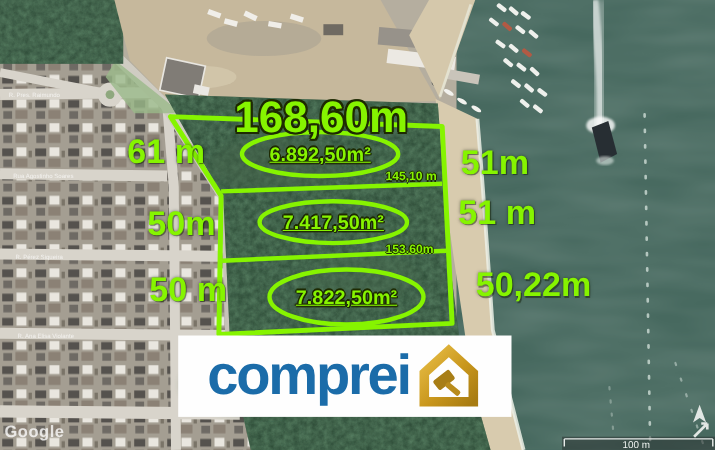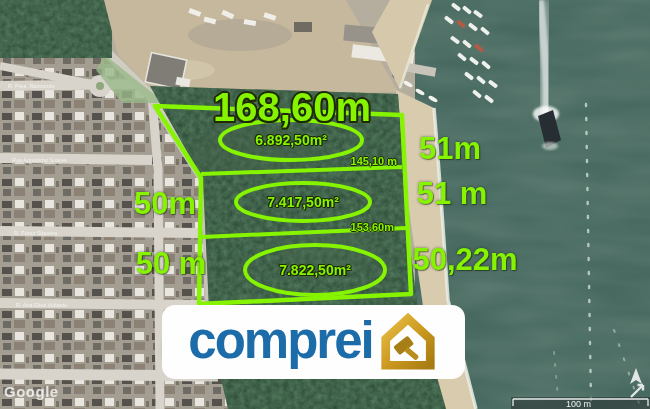--- a/index.html
+++ b/index.html
@@ -8,28 +8,28 @@
   .stage svg.bg{position:absolute;left:0;top:0;}
   :root{--accent:#86f400;--accent-dk:#1e2a02;}
 
   .g-label{position:absolute;font-weight:bold;color:var(--accent);white-space:nowrap;
            transform:translate(-50%,-50%);line-height:1;}
   .g-top{font-size:40px;letter-spacing:0;
          text-shadow:2px 0 0 var(--accent-dk),-2px 0 0 var(--accent-dk),0 2px 0 var(--accent-dk),
                      0 -2px 0 var(--accent-dk),1.5px 1.5px 0 var(--accent-dk),-1.5px -1.5px 0 var(--accent-dk),
                      1.5px -1.5px 0 var(--accent-dk),-1.5px 1.5px 0 var(--accent-dk);margin-top:16px;}
   .g-side{font-size:31px;text-shadow:0 0 3px rgba(15,25,0,.55),1px 1px 0 rgba(15,25,0,.4);}
-  .g-ellipse{font-size:14px;
+  .g-ellipse{font-size:18px;
          text-shadow:1.2px 0 0 var(--accent-dk),-1.2px 0 0 var(--accent-dk),0 1.2px 0 var(--accent-dk),
-                     0 -1.2px 0 var(--accent-dk),1px 1px 0 var(--accent-dk),-1px -1px 0 var(--accent-dk);}
+                     0 -1.2px 0 var(--accent-dk),1px 1px 0 var(--accent-dk),-1px -1px 0 var(--accent-dk);text-decoration:underline;}
   .g-inner{font-size:11px;transform:none;
          text-shadow:1px 0 0 var(--accent-dk),-1px 0 0 var(--accent-dk),0 1px 0 var(--accent-dk),0 -1px 0 var(--accent-dk);}
 
   .logo-band{position:absolute;left:162px;top:305px;width:303px;height:74px;background:#fefefe;
-             display:flex;align-items:center;justify-content:center;gap:4px;border-radius:13px;}
+             display:flex;align-items:center;justify-content:center;gap:4px;}
   .logo-text{color:#1b6ca9;font-size:51px;font-weight:bold;letter-spacing:-2px;line-height:1;
              transform:translateY(-2px);}
 </style>
 </head>
 <body>
 
 <div class="stage">
 
   <svg class="bg" width="650" height="409" viewBox="0 0 650 409">
     <defs>
@@ -198,25 +198,26 @@
 
     <g opacity="0.9">
       <polygon points="636,368 630,384 636,380 642,384" fill="#f2f4f2"></polygon>
       <path d="M631,397 L643,385 M643,385 L637.5,385 M643,385 L643,390.5" stroke="#f2f4f2" stroke-width="2.4" fill="none"></path>
     </g>
 
     <text x="4" y="397" font-size="15" font-weight="bold" fill="#ffffff" opacity="0.78" letter-spacing="0.5">Google</text>
   </svg>
 
   <div class="g-label g-top" style="left:292px;top:91px;">168,60m</div>
+  <div class="g-label g-side" style="left:151px;top:138px;">61 m</div>
   <div class="g-label g-side" style="left:165px;top:203px;">50m</div>
   <div class="g-label g-side" style="left:171px;top:263px;text-align:center;">50 m</div>
   <div class="g-label g-side" style="left:450px;top:148px;">51m</div>
   <div class="g-label g-side" style="left:452px;top:193px;">51 m</div>
-  <div class="g-label g-side" style="left:465px;top:259px;">50,22m</div>
+  <div class="g-label g-side" style="left:485px;top:259px;">50,22m</div>
   <div class="g-label g-inner" style="right:253px;top:156px;left:auto;">145,10 m</div>
   <div class="g-label g-inner" style="right:256px;top:222px;left:auto;">153.60m</div>
   <div class="g-label g-ellipse" style="left:291px;top:140px;">6.892,50m²</div>
   <div class="g-label g-ellipse" style="left:303px;top:202px;">7.417,50m²</div>
   <div class="g-label g-ellipse" style="left:315px;top:270px;">7.822,50m²</div>
 
   <div class="logo-band">
     <span class="logo-text">comprei</span>
     <span style="display:inline-block;width:62px;height:62px;">
       <svg width="62" height="62" viewBox="0 0 64 64">

